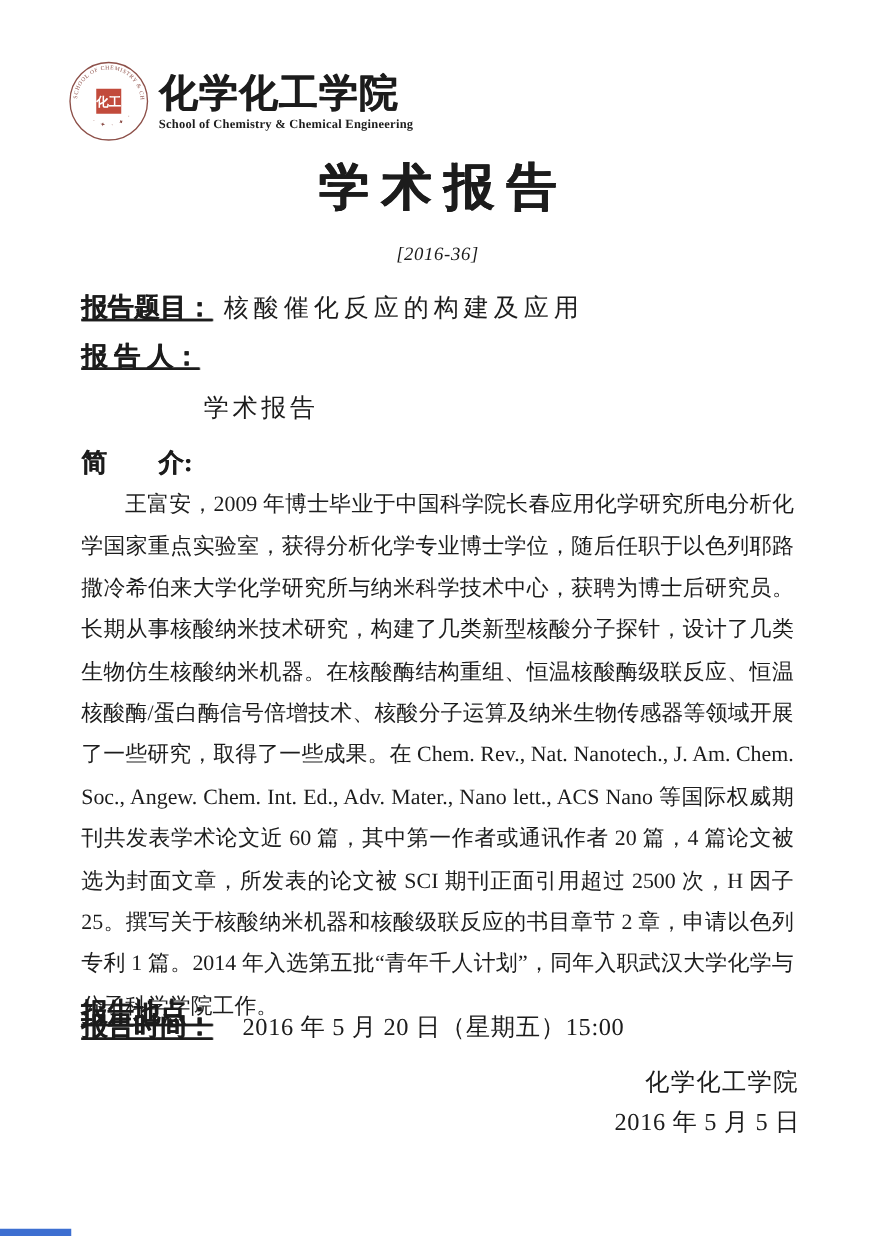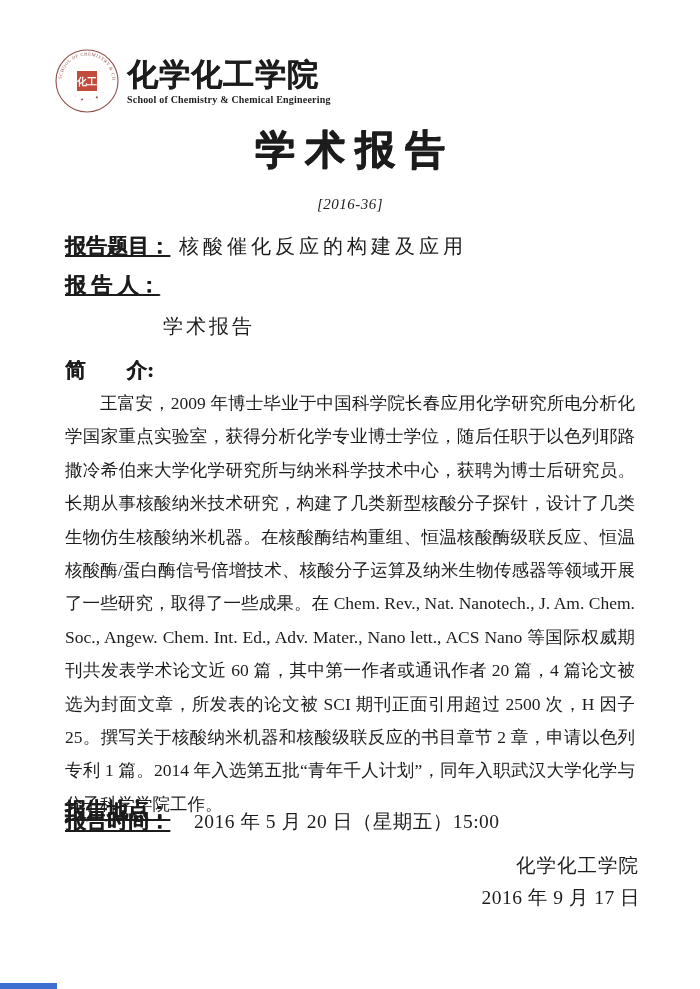--- a/index.html
+++ b/index.html
@@ -100,17 +100,17 @@
   <div class="row row-time">
     <span class="label">报告时间：</span>
     <span class="value">2016 年 5 月 20 日（星期五）15:00</span>
   </div>
 
   <div class="row row-loc">
     <span class="label">报告地点：</span>
   </div>
 
   <div class="footer-sig">化学化工学院</div>
-  <div class="footer-date">2016 年 9 月 17 日</div>
+  <div class="footer-date">2016 年 5 月 5 日</div>
 
   <div class="bottom-bar" style="background: rgb(61, 111, 209);"></div>
 
 </div>
 
 </body></html>

